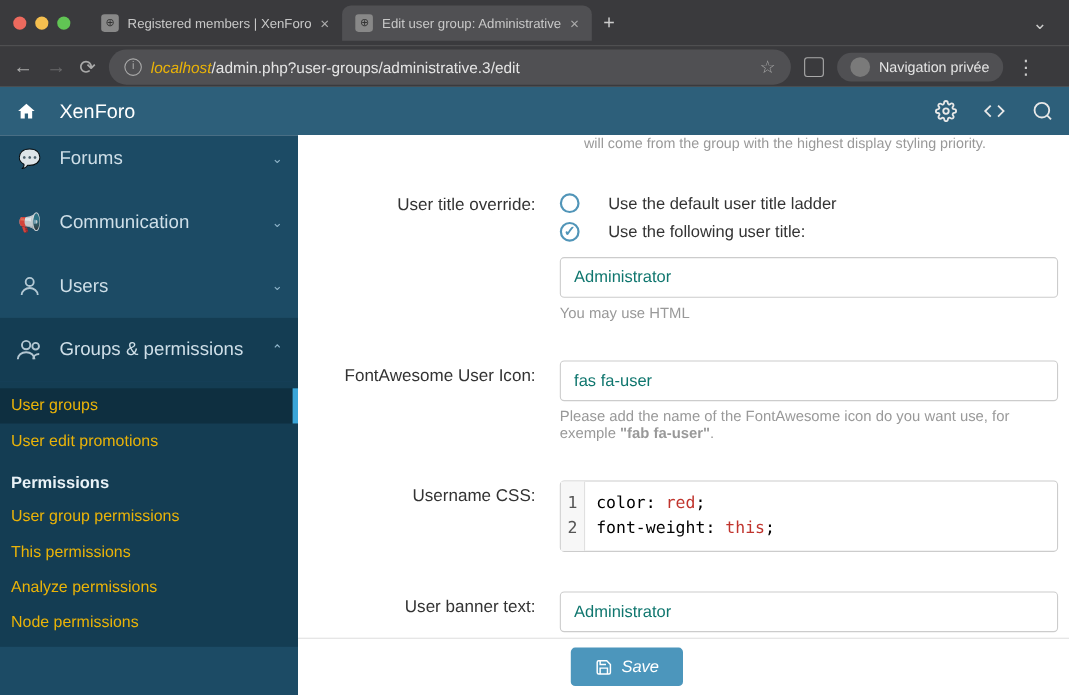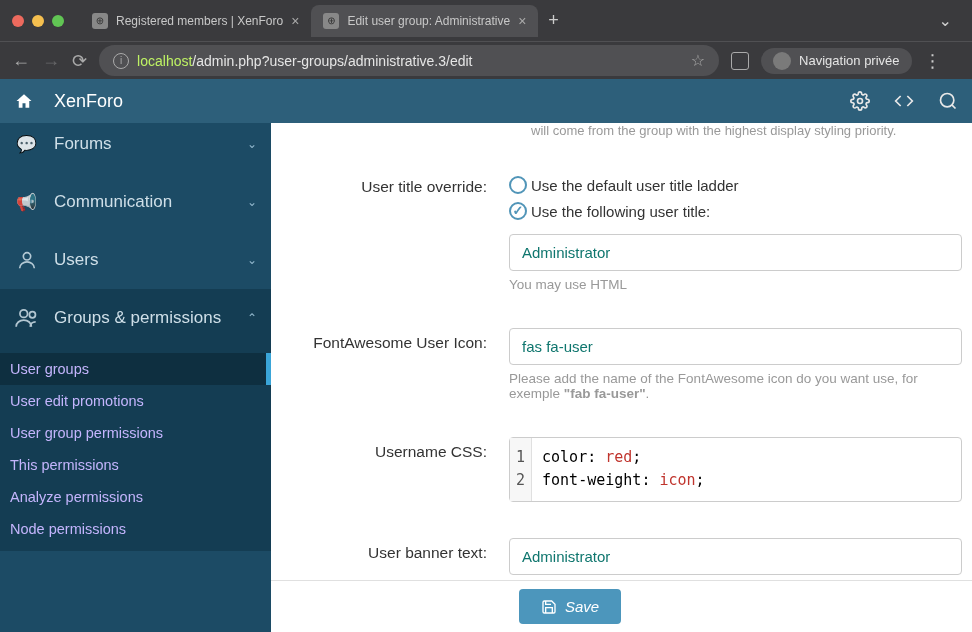--- a/index.html
+++ b/index.html
@@ -18,21 +18,21 @@
     .tab-favicon { width: 16px; height: 16px; background: #888; border-radius: 3px; display: flex; align-items: center; justify-content: center; font-size: 10px; color: #333; }
     .tab-close { color: #aaa; font-size: 14px; cursor: pointer; }
     .new-tab { color: #ccc; font-size: 18px; padding: 0 10px; cursor: pointer; }
     .tabs-chevron { color: #ccc; margin-left: auto; margin-right: 8px; }
     
     .address-bar-row { background: #3a3a3d; height: 38px; display: flex; align-items: center; padding: 0 12px; gap: 12px; border-top: 1px solid #505053; }
     .nav-btn { color: #aaa; font-size: 18px; cursor: pointer; }
     .address-bar { flex: 1; background: #505053; border-radius: 18px; padding: 6px 14px; display: flex; align-items: center; gap: 8px; max-width: 620px; }
     .info-icon { width: 16px; height: 16px; border: 1.5px solid #aaa; border-radius: 50%; display: flex; align-items: center; justify-content: center; font-size: 10px; color: #aaa; }
     .url { color: #e5e5e5; font-size: 14px; }
-    .url .host { color: #bef264; }
+    .url .host { color: #eab308; font-style: italic; }
     .star { color: #aaa; margin-left: auto; font-size: 16px; }
     .device-icon { width: 18px; height: 18px; border: 1.5px solid #aaa; border-radius: 3px; }
     .profile-badge { display: flex; align-items: center; gap: 8px; background: #505053; padding: 4px 12px; border-radius: 16px; color: #e5e5e5; font-size: 13px; }
     .profile-badge .dot { width: 18px; height: 18px; background: #7a7a7a; border-radius: 50%; }
     .menu-dots { color: #ccc; font-size: 18px; }
     
     
     .xf-header { background: #2d5f7a; height: 44px; display: flex; align-items: center; padding: 0 14px; gap: 20px; color: #fff; }
     .home-icon { width: 20px; height: 18px; }
     .xf-header-title { font-size: 18px; font-weight: 400; }
@@ -41,32 +41,32 @@
     
     
     .main-layout { display: flex; height: calc(632px - 41px - 38px - 44px); }
     .sidebar { width: 271px; background: #1c4b65; color: #cfdfe8; overflow-y: auto; }
     .nav-item { display: flex; align-items: center; gap: 14px; padding: 16px 14px; font-size: 17px; cursor: pointer; }
     .nav-item.partial { padding-top: 8px; }
     .nav-item .chevron { margin-left: auto; font-size: 12px; color: #8fb5ca; }
     .nav-icon { width: 26px; height: 26px; display: flex; align-items: center; justify-content: center; opacity: 0.85; }
     .nav-section-open { background: #143d53; }
     .sub-nav { background: #143d53; padding: 6px 0; }
-    .sub-item { padding: 8px 8px 8px 10px; font-size: 14.5px; color: #c4b5fd; cursor: pointer; }
+    .sub-item { padding: 8px 8px 8px 10px; font-size: 14.5px; color: #eab308; cursor: pointer; }
     .sub-item.active { background: #0e2f40; border-right: 5px solid #3aa5d8; }
     .sub-heading { padding: 14px 10px 6px; font-size: 15px; font-weight: 600; color: #e9f2f7; }
     
     .content { flex: 1; background: #fff; overflow-y: auto; padding-bottom: 70px; position: relative; }
     .content-inner { padding: 0 10px; }
     .hint-text-top { color: #999; font-size: 13px; padding: 0 0 16px 250px; }
     
     .field-row { display: flex; padding: 18px 0; }
     .field-label { width: 228px; text-align: right; padding-right: 22px; padding-top: 6px; font-size: 15.5px; color: #333; }
     .field-body { flex: 1; }
-    .radio-row { display: flex; align-items: center; gap: 4px; padding: 4px 0; font-size: 15px; color: #333; }
+    .radio-row { display: flex; align-items: center; gap: 26px; padding: 4px 0; font-size: 15px; color: #333; }
     .radio { width: 18px; height: 18px; border: 2px solid #5195b8; border-radius: 50%; display: flex; align-items: center; justify-content: center; }
     .radio.checked::after { content: "✓"; color: #5195b8; font-size: 13px; font-weight: bold; margin-top: -2px; }
     .text-input { width: 100%; padding: 9px 12px; border: 1px solid #ccc; border-radius: 4px; font-size: 15px; color: #0f766e; margin-top: 10px; }
     .hint { color: #999; font-size: 13.5px; margin-top: 6px; }
     .hint b { font-weight: 600; }
     
     .code-editor { border: 1px solid #ccc; border-radius: 4px; display: flex; font-family: Menlo, monospace; font-size: 15px; }
     .line-numbers { background: #f7f7f7; border-right: 1px solid #e0e0e0; padding: 8px 6px; color: #555; text-align: right; }
     .line-numbers div { line-height: 1.55; }
     .code-body { padding: 8px 10px; }
@@ -172,20 +172,21 @@
             <path d="M2 20c0-3.5 3-6 7-6s7 2.5 7 6"></path>
             <path d="M15 20c0-2.5 2-4.5 5-4.5"></path>
           </svg>
       </span>
       <span>Groups &amp; permissions</span>
       <span class="chevron">⌃</span>
     </div>
     <div class="sub-nav">
       <div class="sub-item active">User groups</div>
       <div class="sub-item">User edit promotions</div>
+      <div class="sub-heading">Permissions</div>
       <div class="sub-item">User group permissions</div>
       <div class="sub-item">This permissions</div>
       <div class="sub-item">Analyze permissions</div>
       <div class="sub-item">Node permissions</div>
     </div>
   </div>
 
   <div class="content">
     <div class="content-inner">
       <div class="hint-text-top">will come from the group with the highest display styling priority.</div>
@@ -219,21 +220,21 @@
       <div class="field-row">
         <div class="field-label">Username CSS:</div>
         <div class="field-body">
           <div class="code-editor">
             <div class="line-numbers">
                 <div>1</div>
                 <div>2</div>
               </div>
             <div class="code-body">
               <div><span class="tok-prop">color</span><span class="tok-punc">: </span><span class="tok-val-red">red</span><span class="tok-punc">;</span></div>
-              <div><span class="tok-prop">font-weight</span><span class="tok-punc">: </span><span class="tok-val-bold">icon</span><span class="tok-punc">;</span></div>
+              <div><span class="tok-prop">font-weight</span><span class="tok-punc">: </span><span class="tok-val-bold">this</span><span class="tok-punc">;</span></div>
             </div>
           </div>
         </div>
       </div>
 
       <div class="field-row">
         <div class="field-label">User banner text:</div>
         <div class="field-body">
           <input class="text-input" style="margin-top: 0px;" value="Administrator">
           <div class="hint">This will be displayed under the name of members of this group in certain circumstances, such as with posts.</div>

